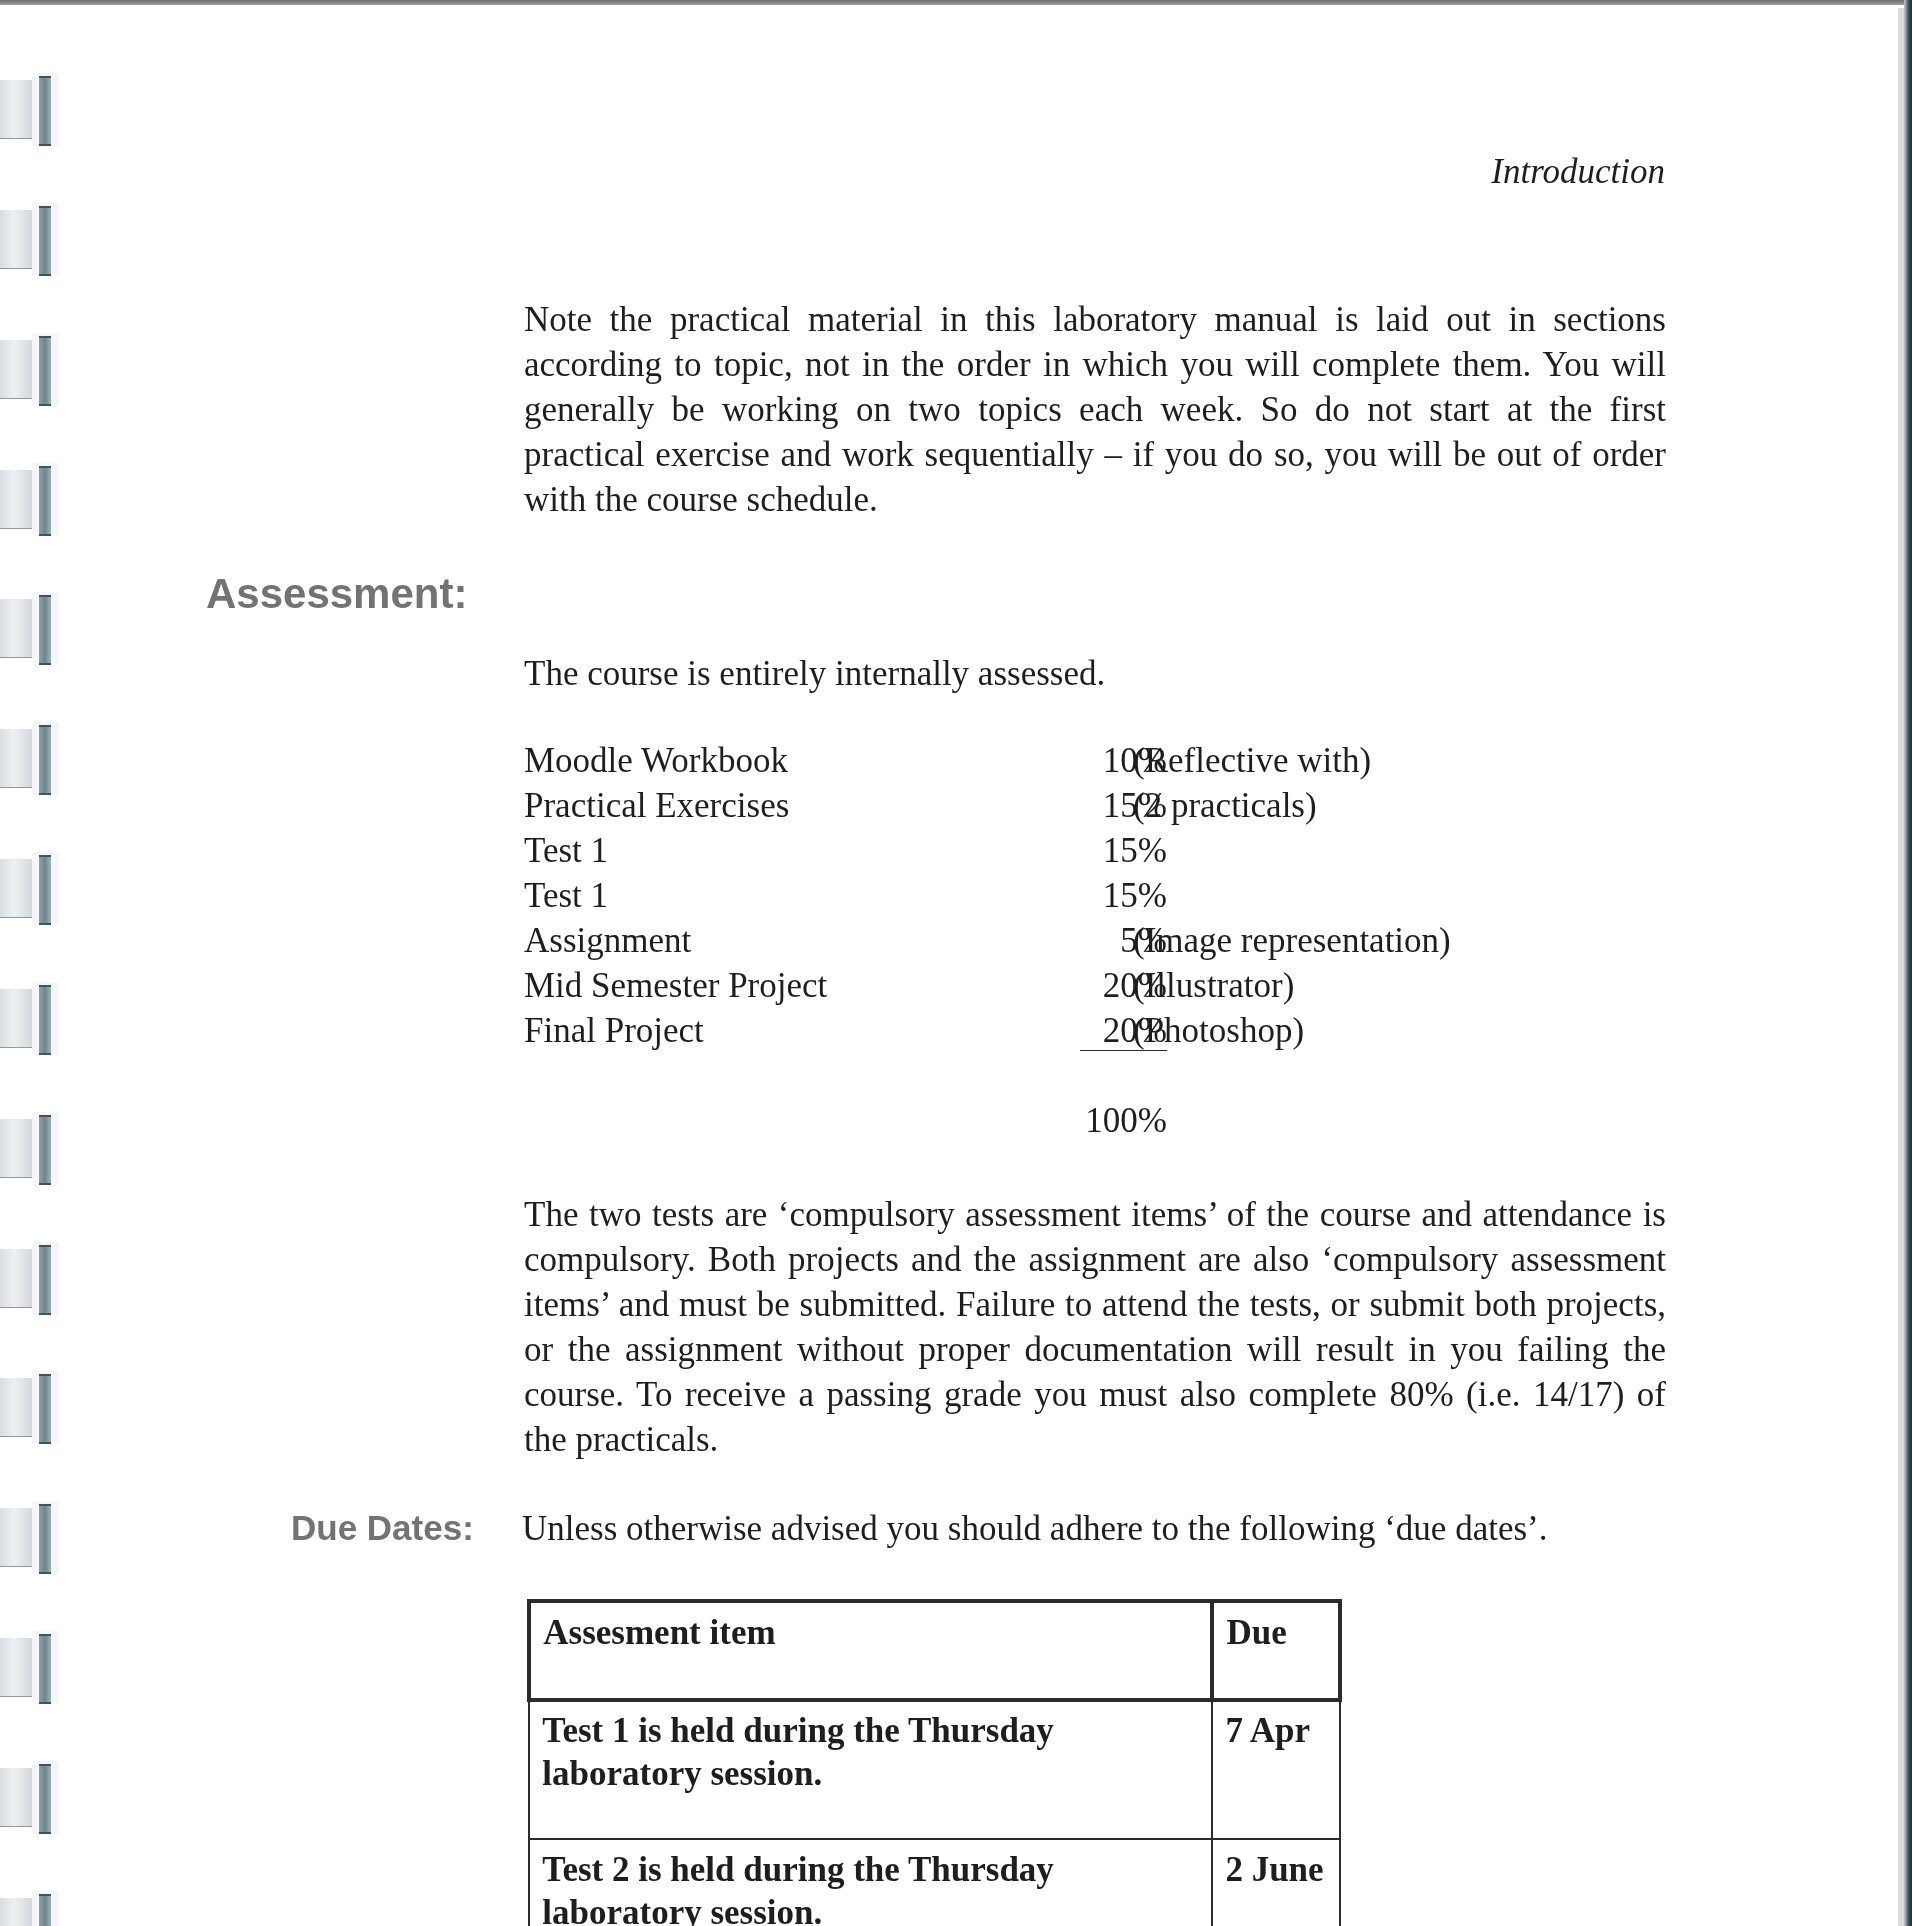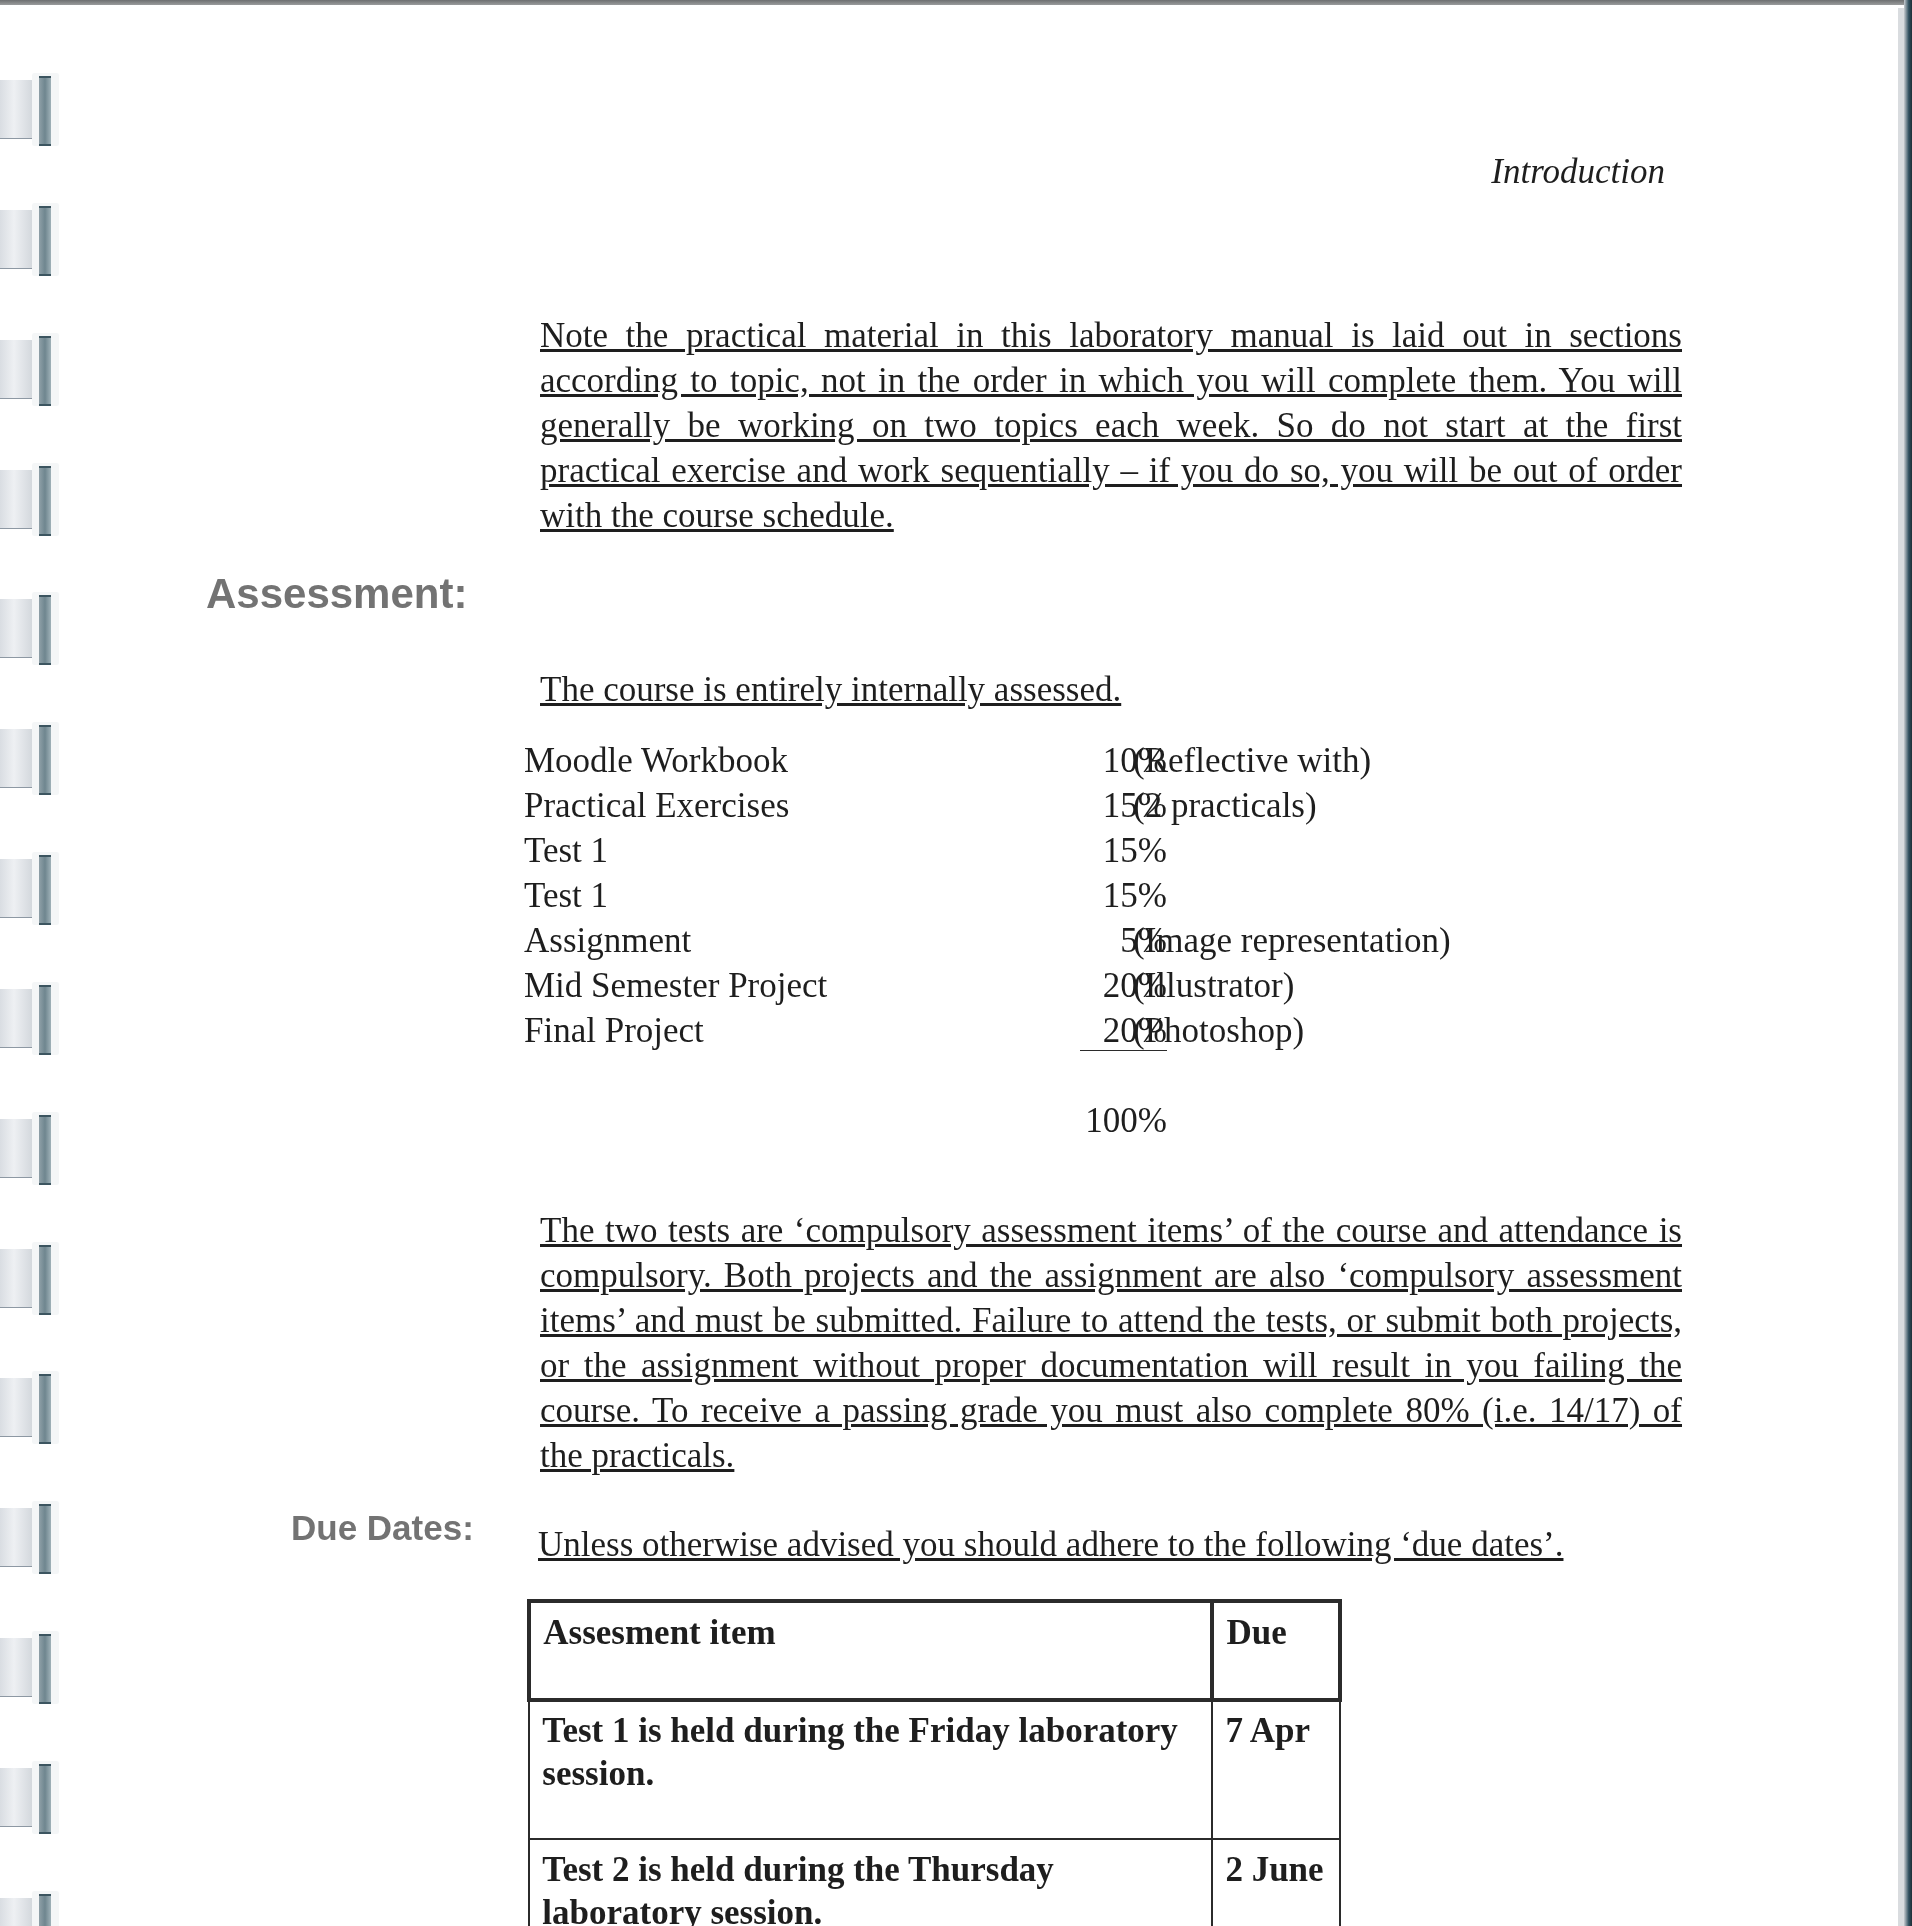--- a/index.html
+++ b/index.html
@@ -11,21 +11,21 @@
     }
     .top-edge { position: absolute; left: 0; top: 0; width: 1912px; height: 4.6px; background: linear-gradient(#6d6f70, #9a9c9d); }
     .right-edge { position: absolute; right: 0; top: 0; width: 8.5px; height: 2704px; background: linear-gradient(90deg, #c8ccd0, #2f4f5e 60%, #1f2f36); }
     .right-edge-light { position: absolute; right: 8.5px; top: 7.7px; width: 5.4px; height: 2697px; background: #d9dcdf; }
     .coil { position: absolute; left: 0; width: 58px; height: 73px; }
     .coil .band { position: absolute; left: 0; top: 7px; width: 35px; height: 58px; background: linear-gradient(90deg, #d9dde2, #eef0f3 40%, #cfd4d9); border-bottom: 1.2px solid #8d98a3; }
     .coil .ring { position: absolute; left: 32px; top: 0; width: 27px; height: 73px; background: #f4f6f7; border-radius: 2.3px; }
     .coil .metal { position: absolute; left: 39px; top: 3.1px; width: 12.3px; height: 66px; background: linear-gradient(90deg, #8fa0a8, #6f868f 50%, #9fb1b8); border-top: 2.3px solid #3c5560; border-bottom: 2.3px solid #3c5560; }
 
     .running-head { position: absolute; right: 247px; top: 152px; font-style: italic; font-size: 35px; }
-    .para { position: absolute; left: 524px; width: 1142px; font-size: 35px; line-height: 45px; text-align: justify; margin: 16px; text-decoration: underline; }
+    .para { position: absolute; left: 524px; width: 1142px; font-size: 35px; line-height: 45px; text-align: justify; margin: 0; }
     .heading { position: absolute; font-family: "Liberation Sans", "DejaVu Sans", sans-serif; font-weight: bold; color: #737373; }
     #p1 { top: 297px; }
     #h-assess { left: 206px; top: 570px; font-size: 42px; }
     #p-internal { top: 651px; }
 
     .weights { position: absolute; left: 524px; top: 738px; font-size: 35px; line-height: 45px; }
     .w-row { position: relative; height: 45px; width: 1040px; }
     .w-item { position: absolute; left: 0; }
     .w-pct-wrap { position: absolute; left: 408px; width: 235px; text-align: right; }
     .w-note { position: absolute; left: 609px; }
@@ -102,21 +102,21 @@
 <div class="heading" id="h-due">Due Dates:</div>
 <p class="para" id="p-due">Unless otherwise advised you should adhere to the following ‘due dates’.</p>
 
 <table class="due-table">
   <tbody>
       <tr class="head-row">
     <th>Assesment item</th>
     <th class="col-due">Due</th>
   </tr>
   <tr class="r-tall">
-    <td>Test 1 is held during the Friday laboratory session.</td>
+    <td>Test 1 is held during the Thursday laboratory session.</td>
     <td class="col-due">7 Apr</td>
   </tr>
   <tr class="r-tall">
     <td>Test 2 is held during the Thursday laboratory session.</td>
     <td class="col-due">2 June</td>
   </tr>
 
 </tbody>
   </table>
 

